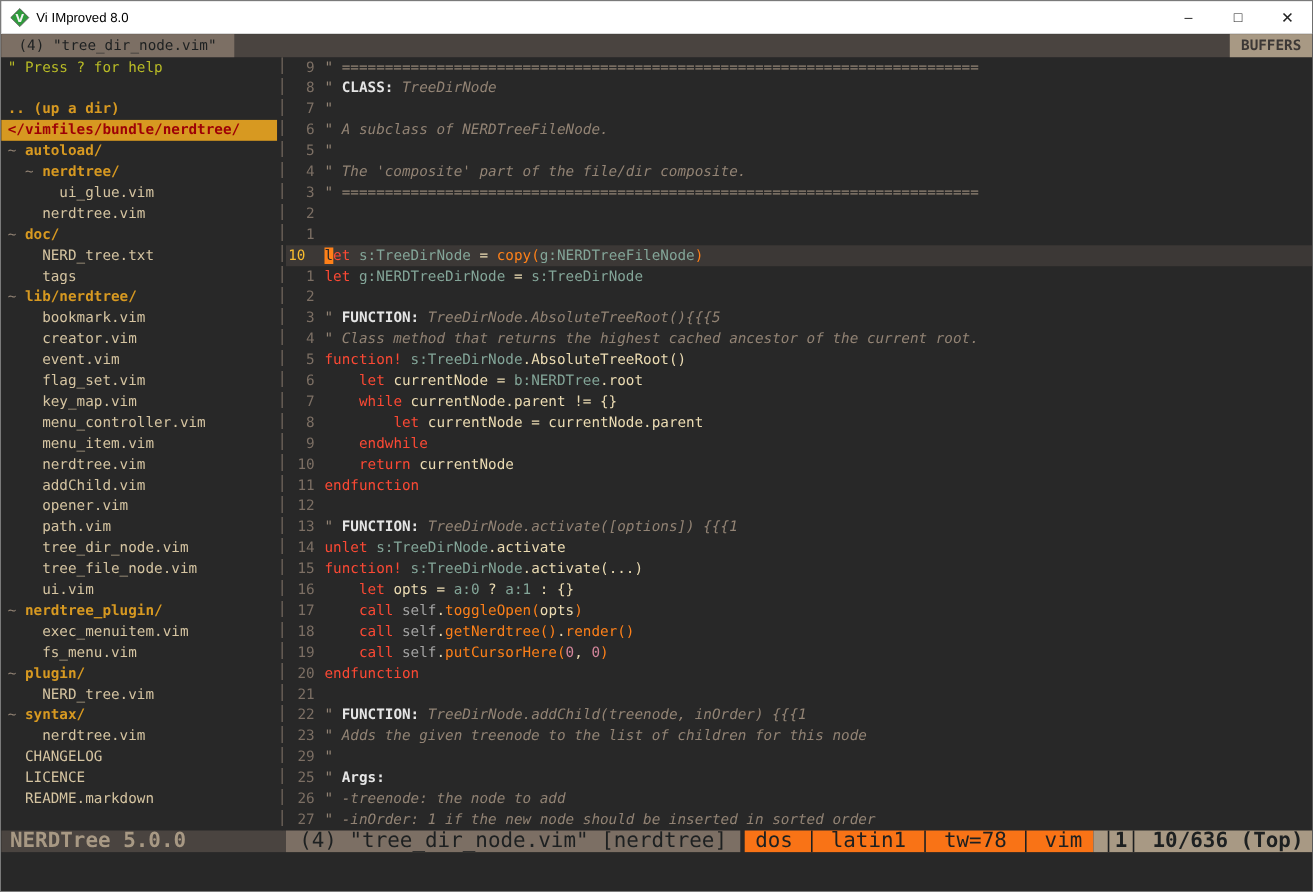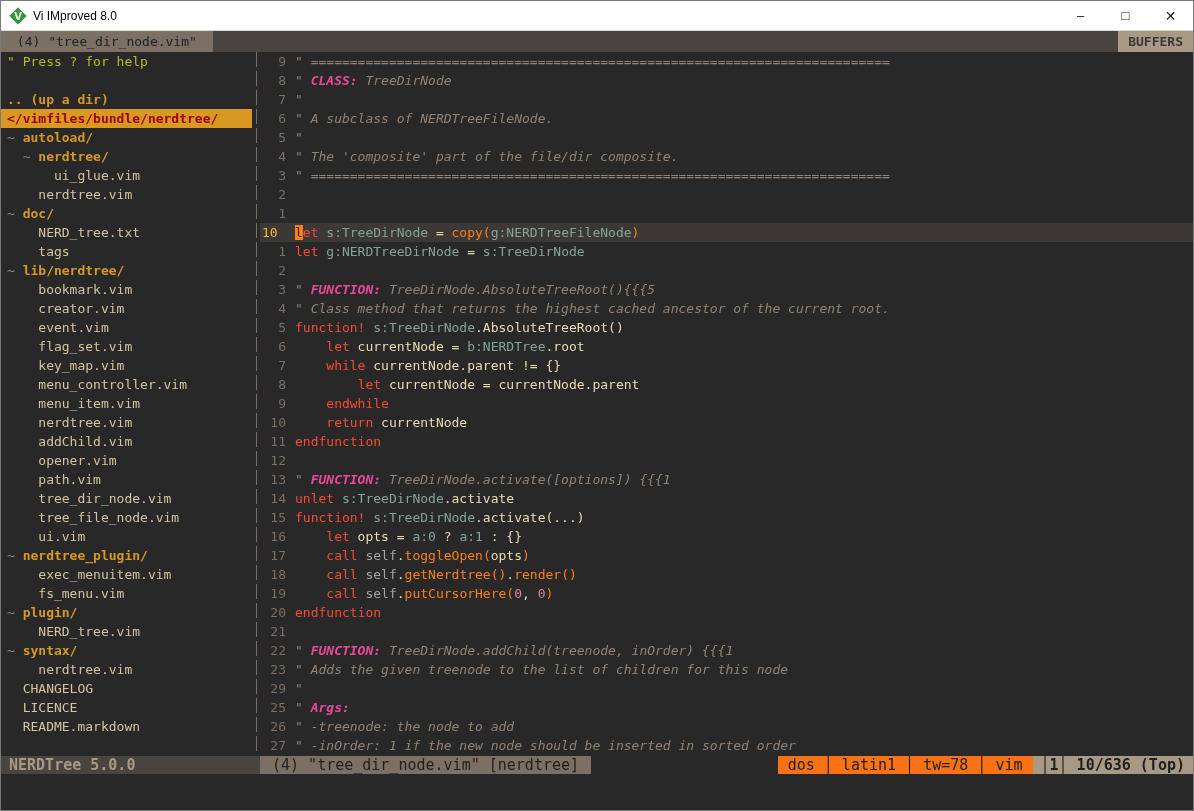--- a/index.html
+++ b/index.html
@@ -42,30 +42,30 @@
   .vsep::before { content:""; position:absolute; left:4px; top:0; bottom:0; width:1px;
     background:repeating-linear-gradient(to bottom,#7c6f64 0 15px,#282828 15px 19px); }
   
   .editor { flex:1; overflow:hidden; font-size:13px; }
   .ed-row { height:19px; line-height:19px; white-space:pre; display:flex; }
   .ed-row.current { background:#3c3836; }
   .lnum { flex:none; width:26px; text-align:right; color:#7c6f64; margin-right:9px; }
   .lnum.curnum { text-align:left; color:#fabd2f; padding-left:2px; }
   .codetext { white-space:pre; }
   .tok-c      { color:#928374; font-style:italic; }
-  .tok-cb     { color:#ec4899; font-style:italic; font-weight:bold; }
+  .tok-cb     { color:#e5e5e5; font-weight:bold; }
   .tok-kw     { color:#fb4934; }
   .tok-id     { color:#83a598; }
   .tok-fn     { color:#fe8019; }
   .tok-num    { color:#d3869b; }
   .tok-fg     { color:#ebdbb2; }
   .tok-self   { color:#a3a3a3; font-weight:normal; }
   .tok-cursor { background:#fe8019; color:#282828; }
   
-  .statusline { height:20px; flex:none; display:flex; align-items:center; font-size:15px; overflow:hidden; }
+  .statusline { height:20px; flex:none; display:flex; align-items:flex-end; font-size:19px; overflow:hidden; }
   .sl-left { width:259px; flex:none; background:#4a4440; color:#a89984; font-weight:bold; display:flex; align-items:center; padding-left:8px; white-space:pre; }
   .sl-file { background:#7c6f64; color:#1d2021; display:flex; align-items:center; padding:0 12px; white-space:pre; }
   .sl-fill { flex:1; background:#453f3a; }
   .sl-meta { background:#f97316; color:#1d2021; display:flex; align-items:center; padding:0 10px; white-space:pre; }
   .sl-pos  { background:#a89984; color:#1d2021; font-weight:bold; display:flex; align-items:center; padding:0 8px; white-space:pre; }
   .cmdline { flex:1; background:#282828; }
 </style>
 </head>
 <body>
 

